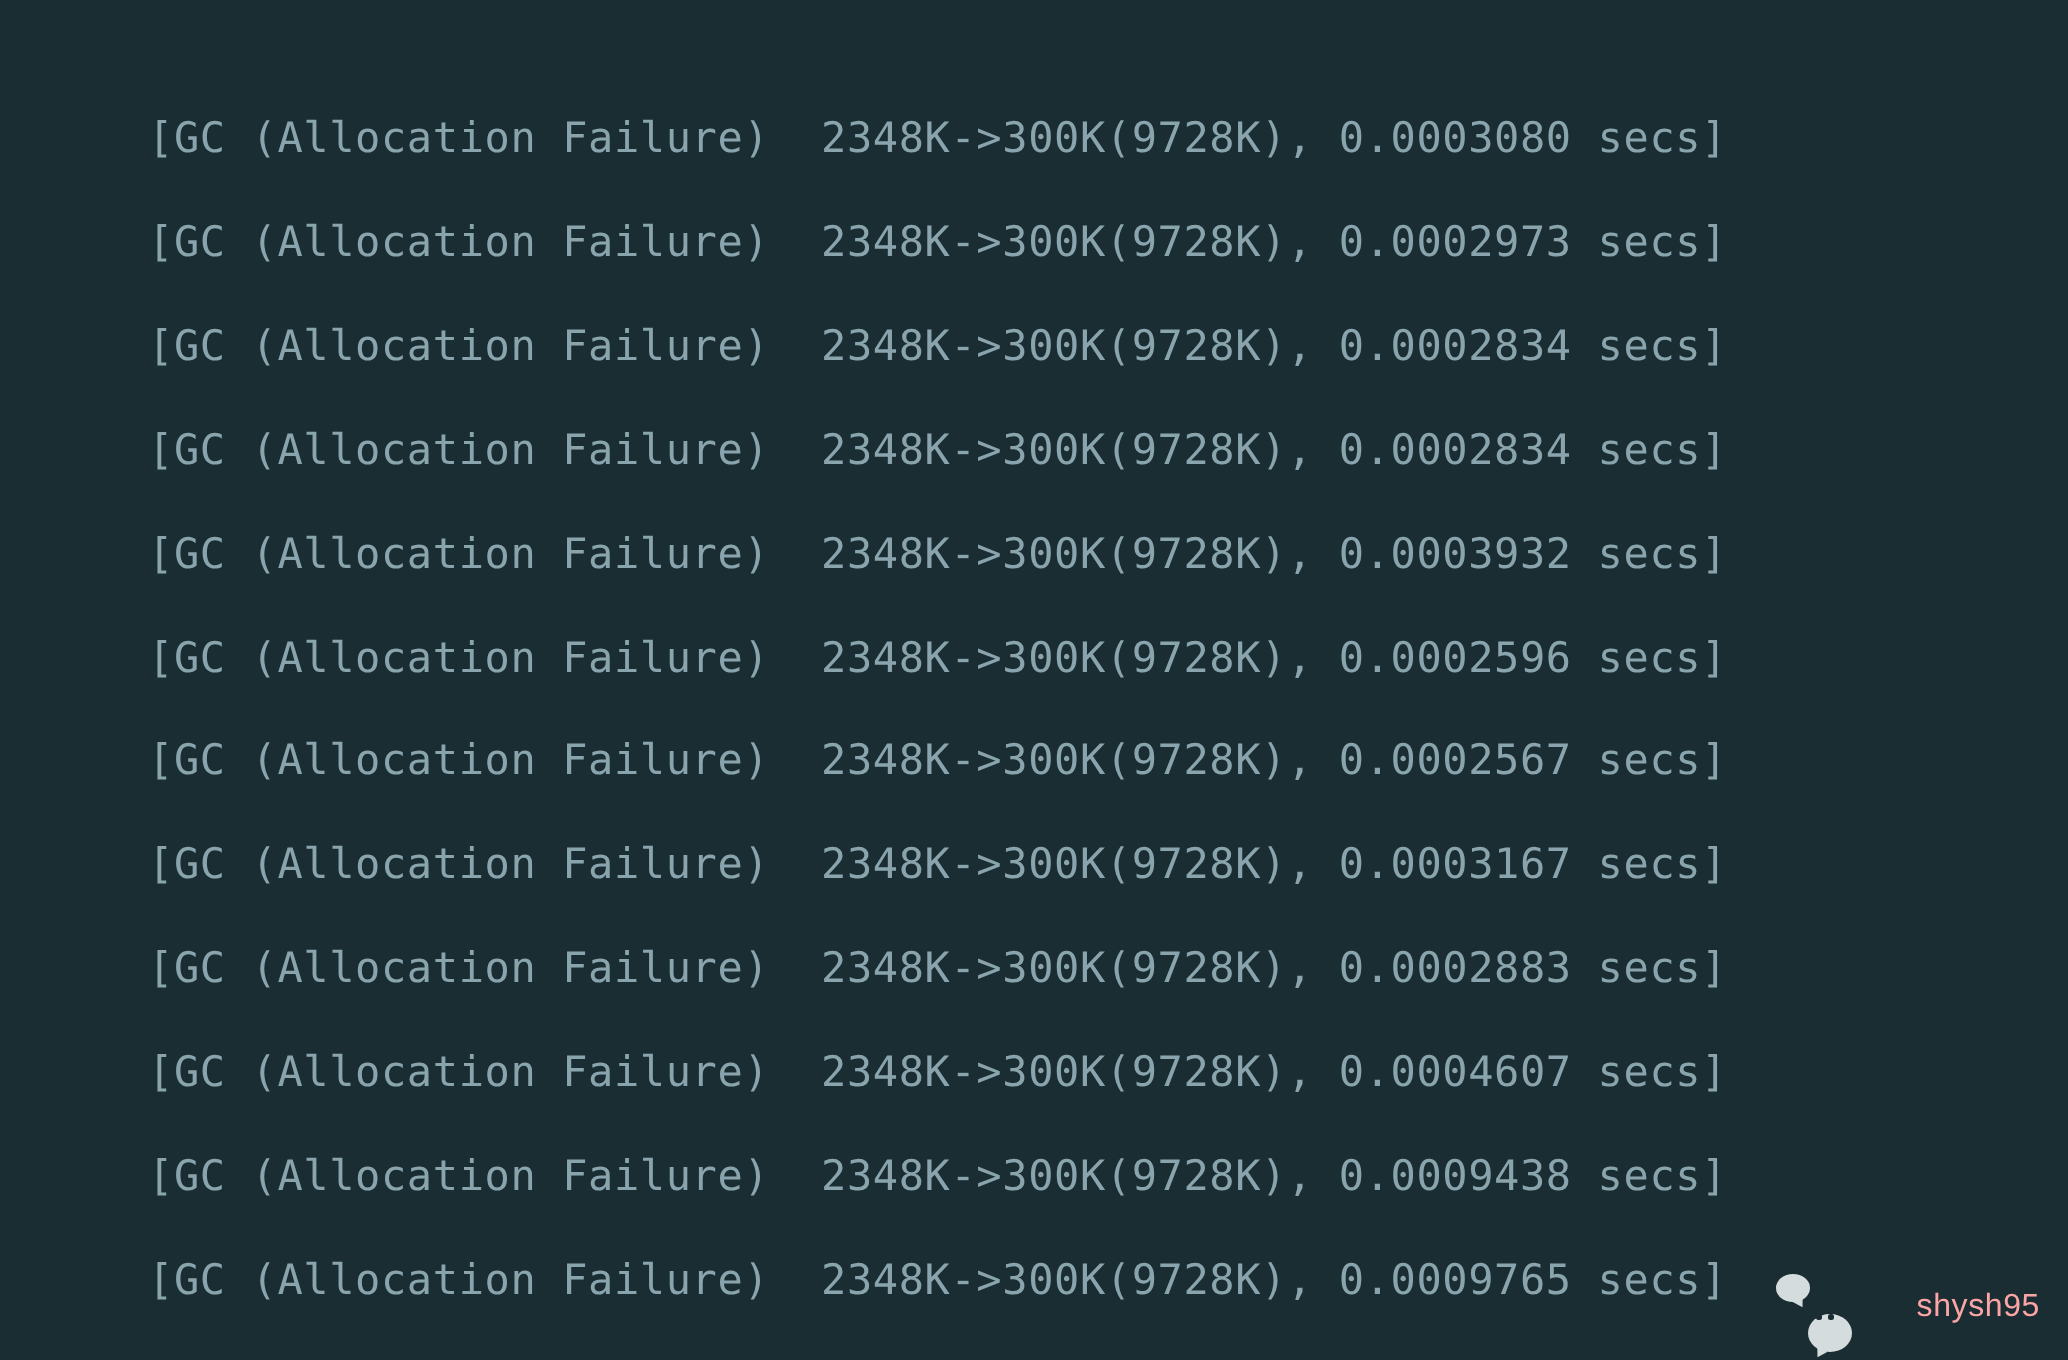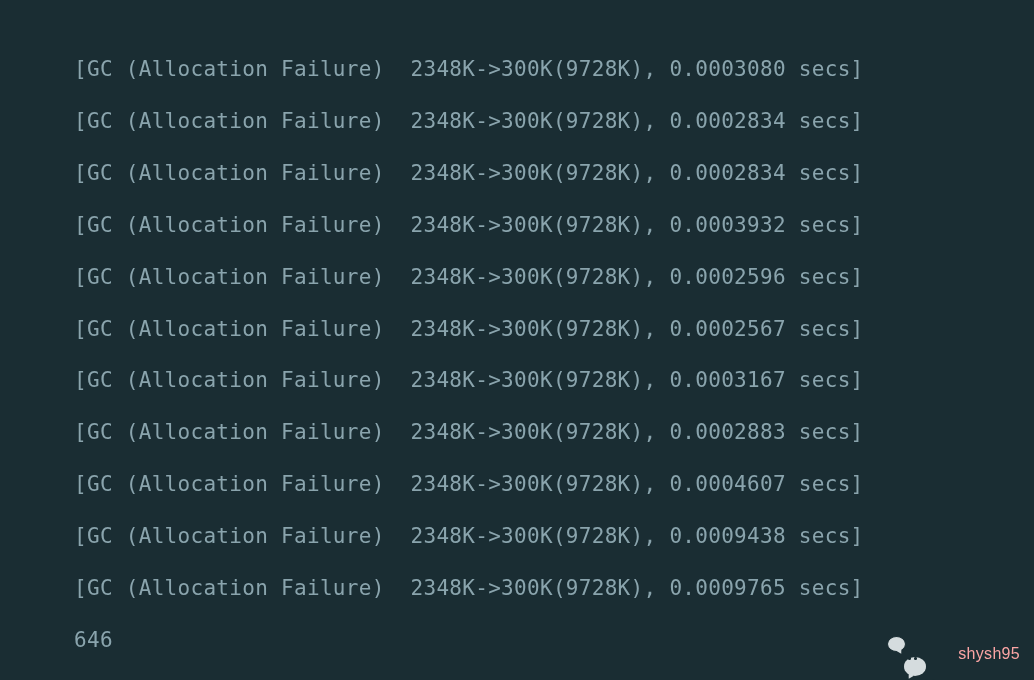--- a/index.html
+++ b/index.html
@@ -101,20 +101,21 @@
       top: 4px;
     }
     .dot-s1 { left: 4px; }
     .dot-s2 { left: 10px; }
   </style>
 </head>
 <body>
 
 <div id="log-container">
     <div class="log-line">[GC (Allocation Failure)  2348K-&gt;300K(9728K), 0.0003080 secs]</div>
+    <div class="log-line">[GC (Allocation Failure)  2348K-&gt;300K(9728K), 0.0002973 secs]</div>
     <div class="log-line">[GC (Allocation Failure)  2348K-&gt;300K(9728K), 0.0002834 secs]</div>
     <div class="log-line">[GC (Allocation Failure)  2348K-&gt;300K(9728K), 0.0002834 secs]</div>
     <div class="log-line">[GC (Allocation Failure)  2348K-&gt;300K(9728K), 0.0003932 secs]</div>
     <div class="log-line">[GC (Allocation Failure)  2348K-&gt;300K(9728K), 0.0002596 secs]</div>
     <div class="log-line">[GC (Allocation Failure)  2348K-&gt;300K(9728K), 0.0002567 secs]</div>
     <div class="log-line">[GC (Allocation Failure)  2348K-&gt;300K(9728K), 0.0003167 secs]</div>
     <div class="log-line">[GC (Allocation Failure)  2348K-&gt;300K(9728K), 0.0002883 secs]</div>
     <div class="log-line">[GC (Allocation Failure)  2348K-&gt;300K(9728K), 0.0004607 secs]</div>
     <div class="log-line">[GC (Allocation Failure)  2348K-&gt;300K(9728K), 0.0009438 secs]</div>
     <div class="log-line">[GC (Allocation Failure)  2348K-&gt;300K(9728K), 0.0009765 secs]</div>

